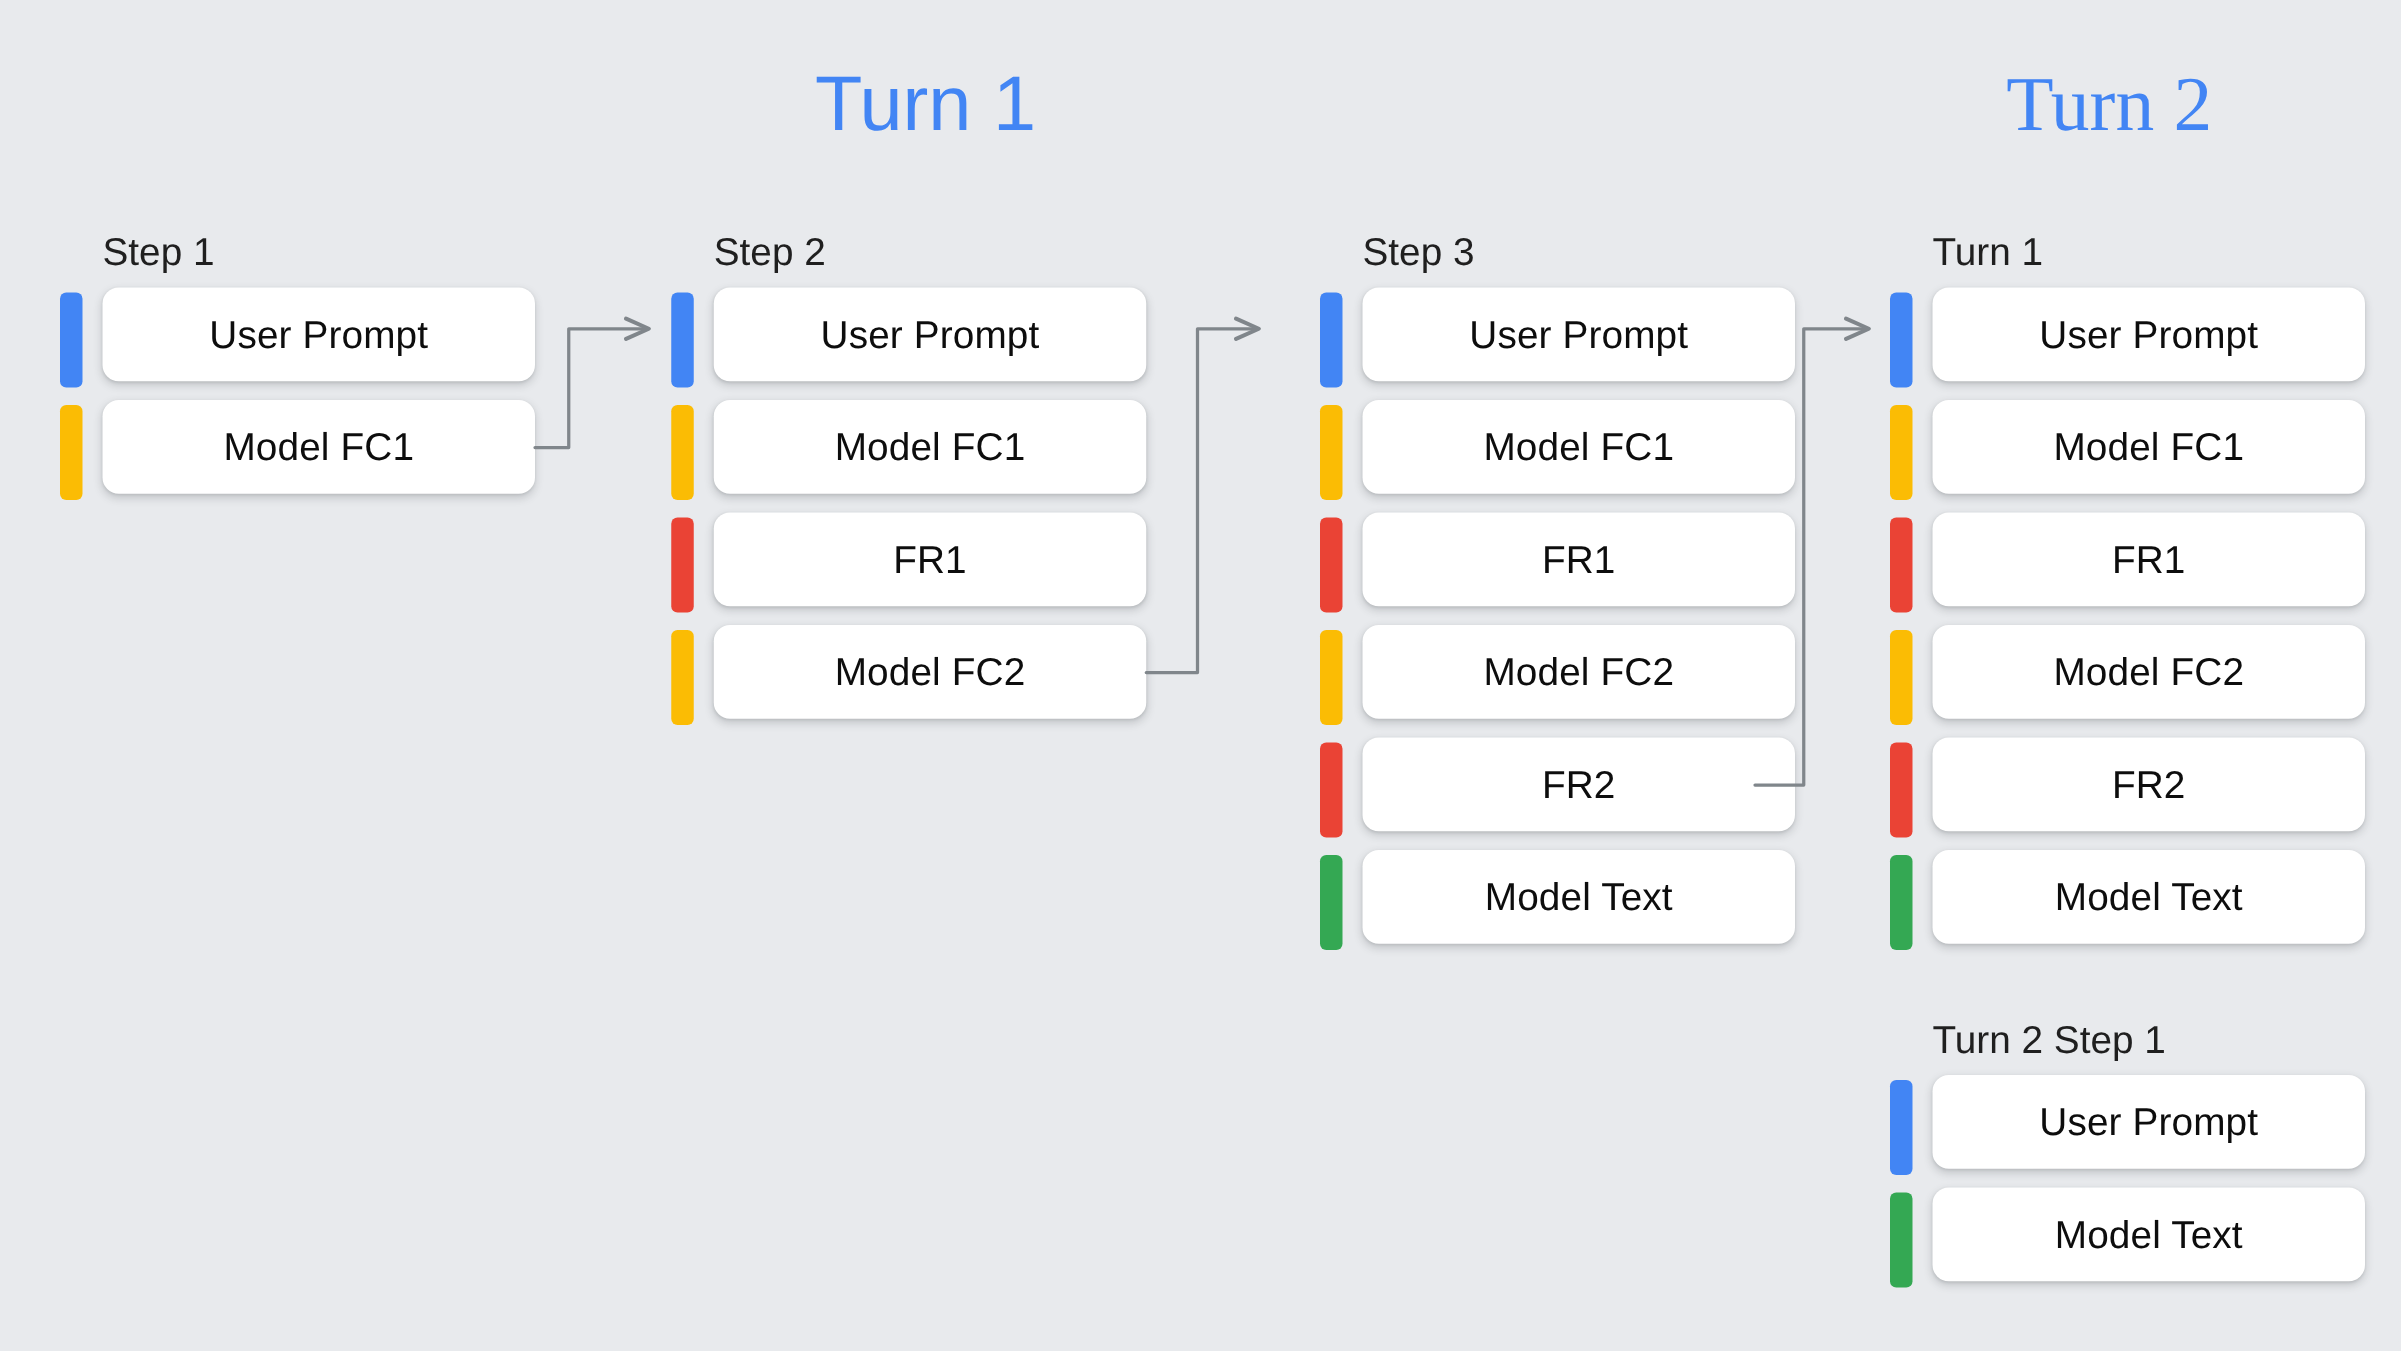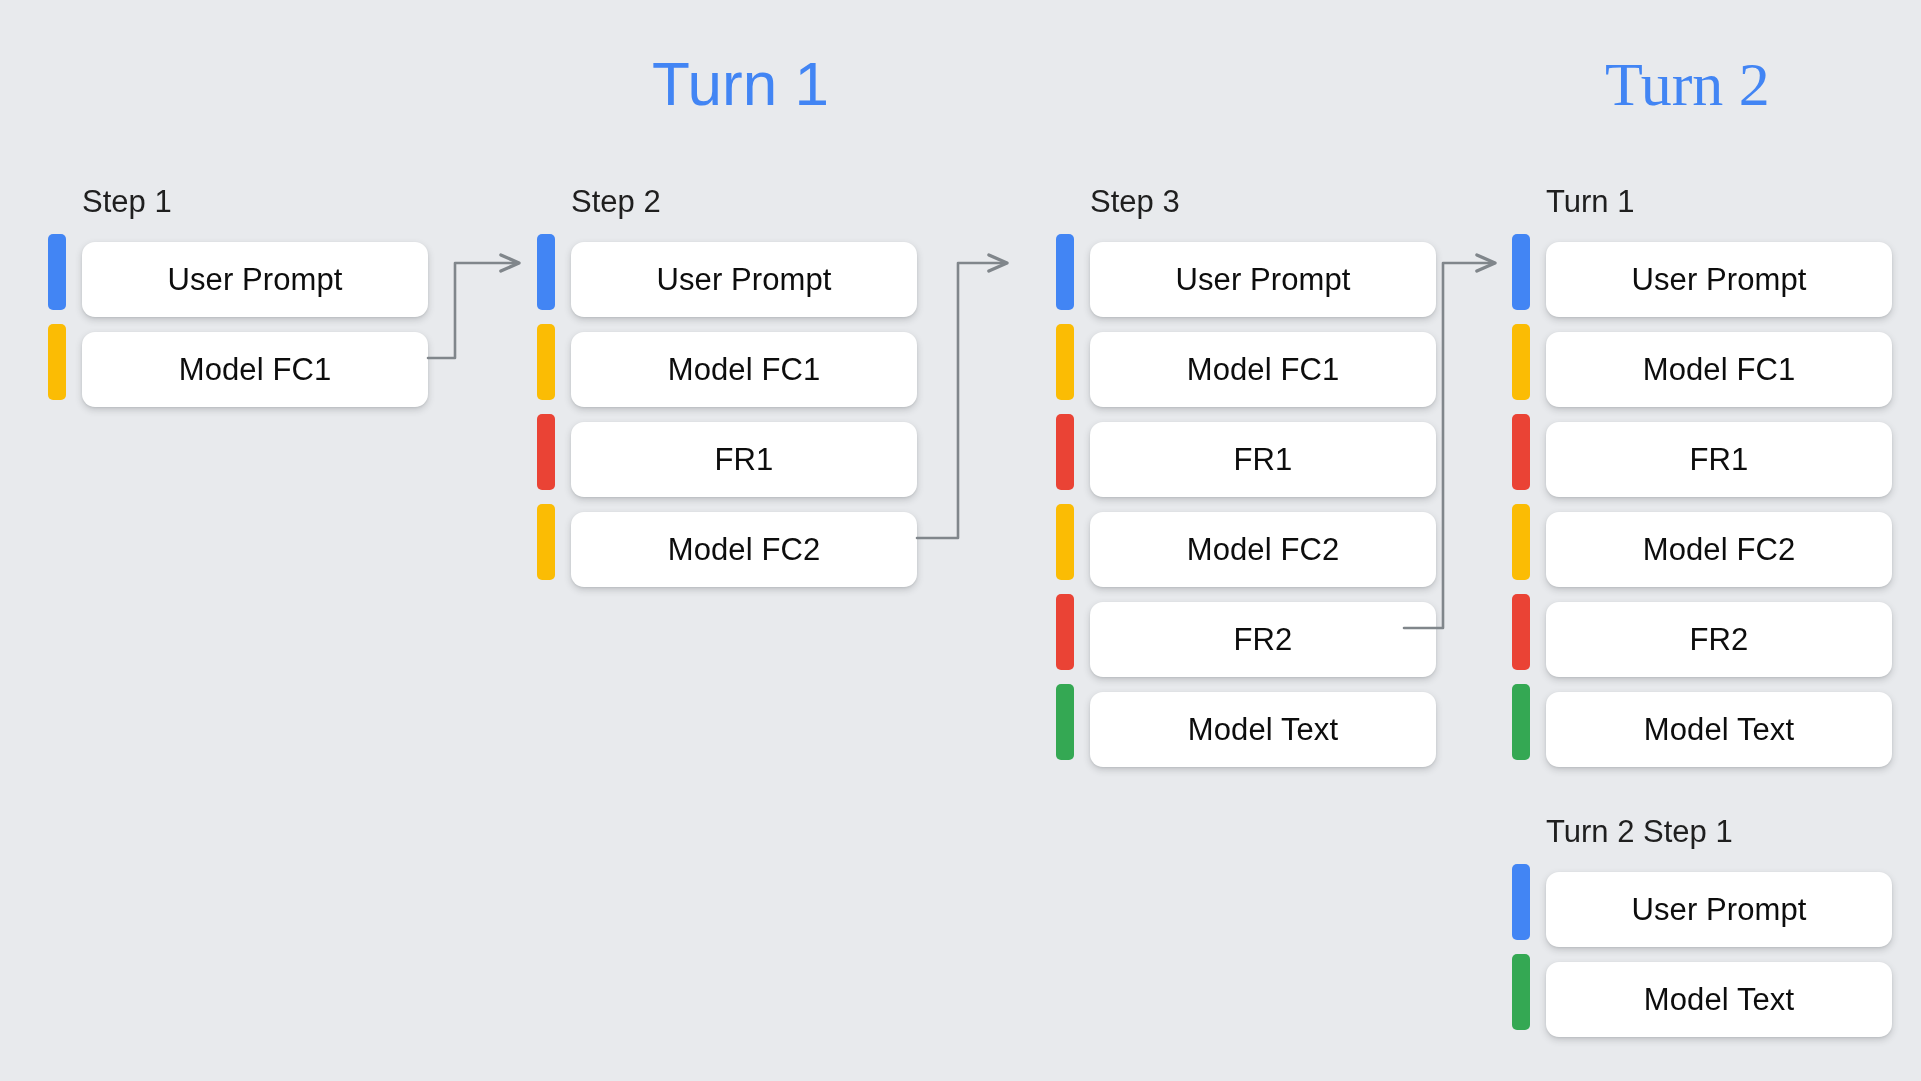--- a/index.html
+++ b/index.html
@@ -60,21 +60,21 @@
     left: 0;
     top: 4px;
     width: 18px;
     height: 76px;
     border-radius: 5px;
   }
 
   .card {
     position: absolute;
     left: 34px;
-    top: 12px;
+    top: 0;
     right: 0;
     height: 75px;
     background: #ffffff;
     border-radius: 13px;
     box-shadow: 0 3px 7px rgba(60,64,67,0.22), 0 1px 2px rgba(60,64,67,0.10);
     display: flex;
     align-items: center;
     justify-content: center;
   }
   .card-label {

